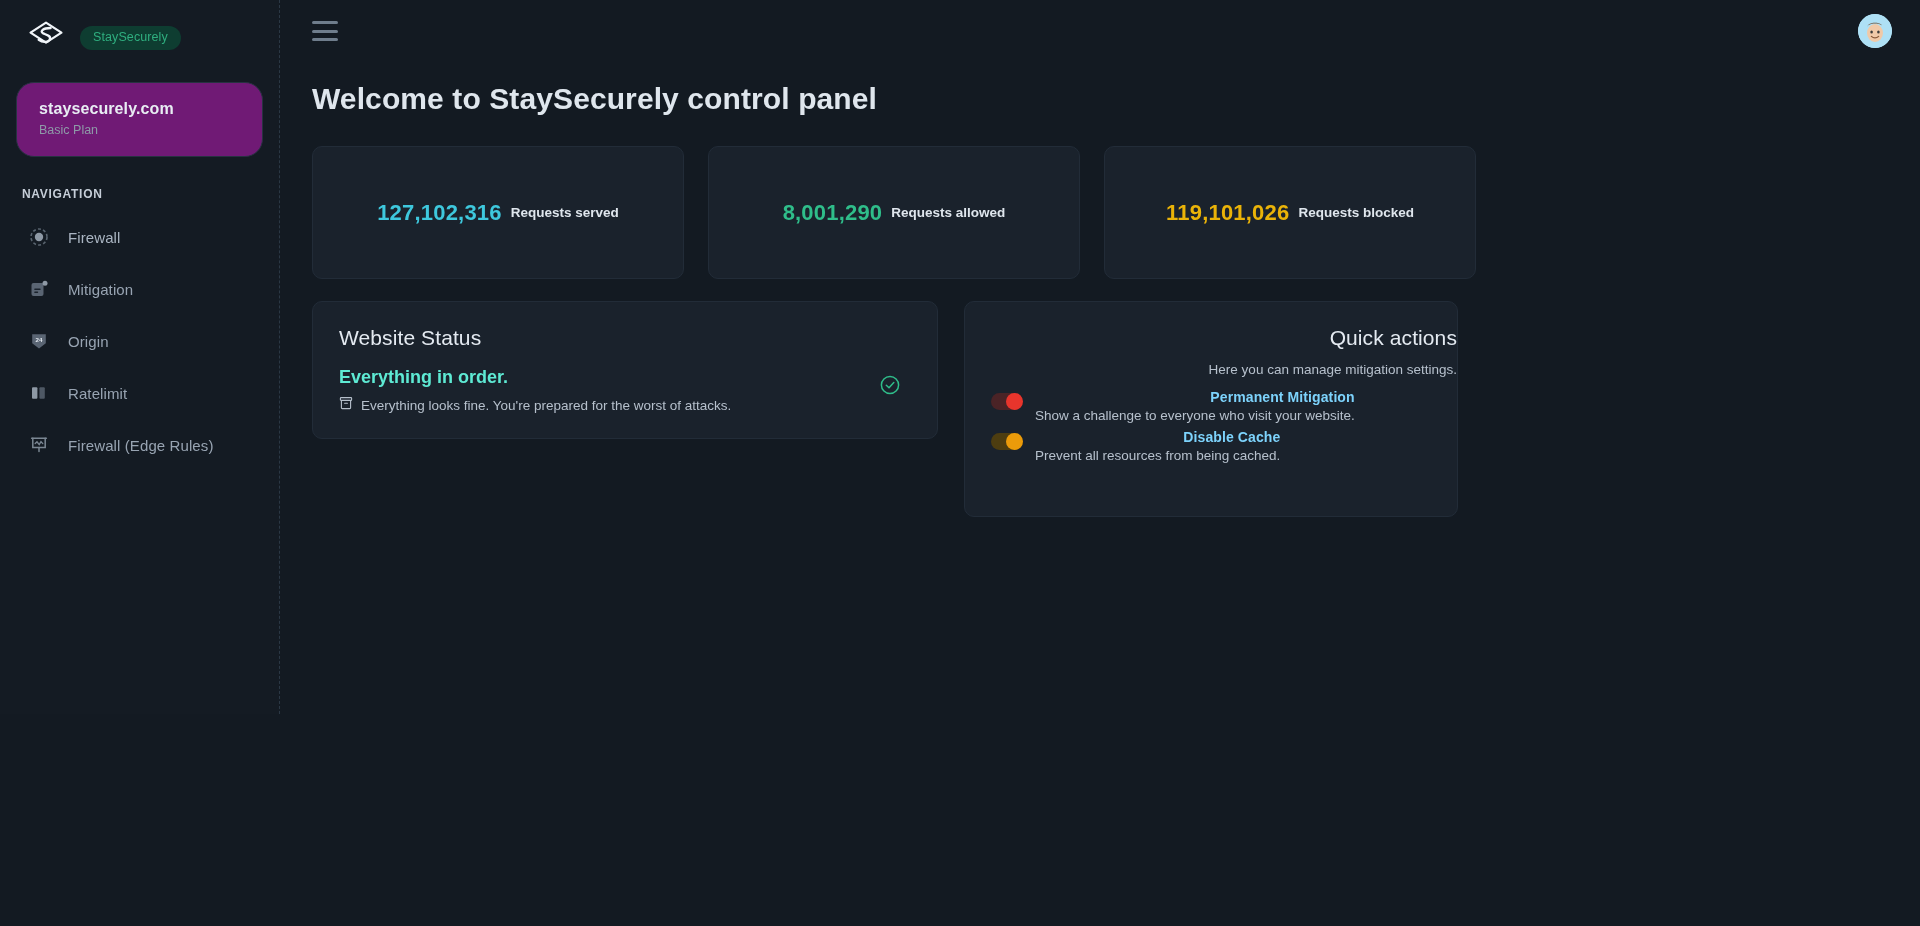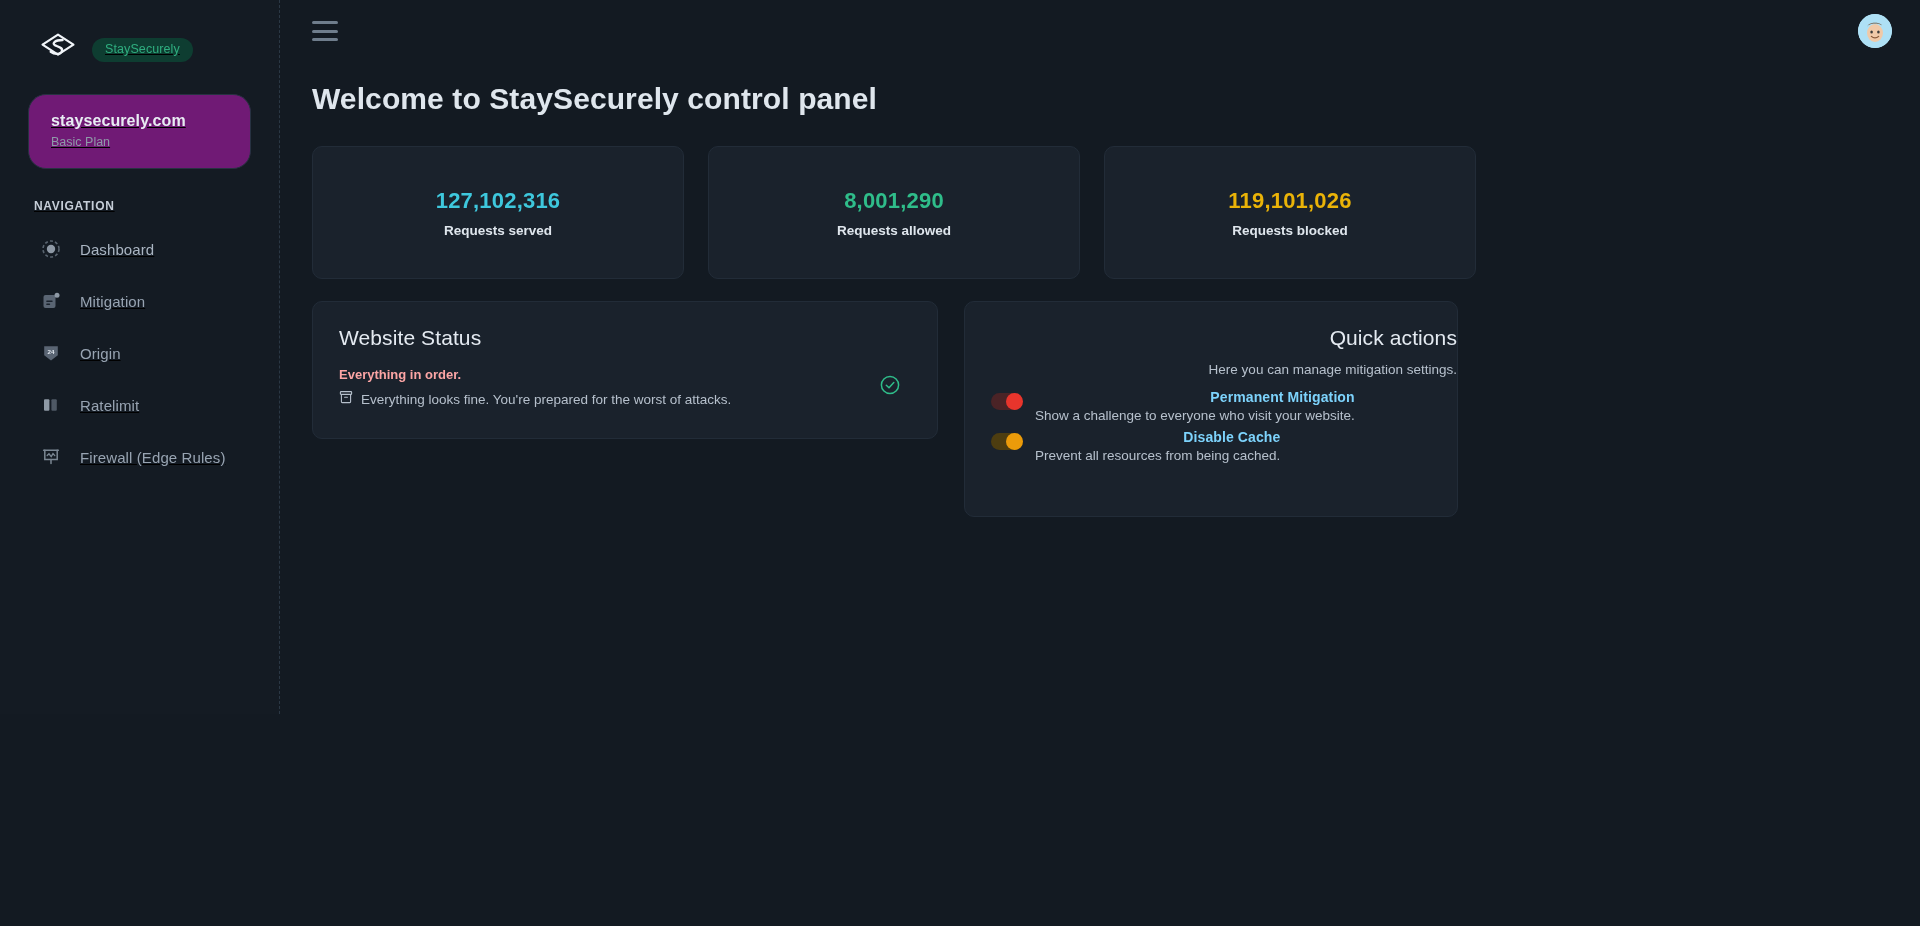--- a/index.html
+++ b/index.html
@@ -12,23 +12,22 @@
   }
   .app { display: flex; width: 1920px; height: 926px; }
 
   
   .sidebar {
     width: 280px;
     min-width: 280px;
     height: 714px;
     background: #141b23;
     border-right: 1px dashed #2b3845;
-    padding: 12px;
+    padding: 0;
     position: relative;
-    text-decoration: underline;
   }
   .brand-row {
     display: flex;
     align-items: center;
     gap: 14px;
     padding: 16px 0 0 26px;
     height: 60px;
   }
   .logo-mark { width: 40px; height: 40px; display: block; }
   .brand-pill {
@@ -131,21 +130,21 @@
   }
 
   .stats-row { display: flex; gap: 24px; }
   .stat-card {
     width: 372px;
     height: 133px;
     background: #1a222c;
     border: 1px solid #222c38;
     border-radius: 10px;
     display: flex;
-    flex-direction: column;
+    flex-direction: row;
     align-items: center;
     justify-content: center;
     gap: 9px;
   }
   .stat-value { font-size: 22px; font-weight: 600; letter-spacing: .2px; }
   .stat-label { color: #dfe6ed; font-size: 13.5px; font-weight: 700; }
 
   .panels-row { display: flex; gap: 26px; margin-top: 22px; }
   .panel {
     background: #1a222c;
@@ -164,22 +163,22 @@
     padding: 24px 0 0 26px;
     text-align: right;
   }
   .panel-title {
     color: #e4eaf1;
     font-size: 21px;
     font-weight: 400;
     letter-spacing: .1px;
   }
   .status-ok {
-    color: #fca5a5;
-    font-size: 13px;
+    color: #5eead4;
+    font-size: 18px;
     font-weight: 600;
     margin-top: 17px;
   }
   .status-desc {
     display: flex;
     align-items: flex-end;
     gap: 8px;
     color: #b6c0cc;
     font-size: 13.5px;
     margin-top: 8px;
@@ -248,21 +247,21 @@
 
     <nav class="nav-list">
 
       <div class="nav-item active">
         <span class="nav-icon">
           <svg width="20" height="20" viewBox="0 0 20 20" fill="none">
             <circle cx="10" cy="10" r="8" stroke="#59646f" stroke-width="1.6" stroke-dasharray="3 2.2"></circle>
             <circle cx="10" cy="10" r="4.2" fill="#8e99a5"></circle>
           </svg>
         </span>
-        <span class="nav-text">Dashboard</span>
+        <span class="nav-text">Firewall</span>
       </div>
 
       <div class="nav-item">
         <span class="nav-icon">
           <svg width="20" height="20" viewBox="0 0 20 20" fill="none">
             <rect x="2.5" y="4" width="12" height="13" rx="2" fill="#5a6573"></rect>
             <rect x="5.2" y="9.5" width="6.5" height="1.5" rx=".7" fill="#1a222c"></rect>
             <rect x="5.2" y="12.5" width="4" height="1.5" rx=".7" fill="#1a222c"></rect>
             <circle cx="16" cy="4.2" r="2.5" fill="#8e99a5"></circle>
           </svg>

